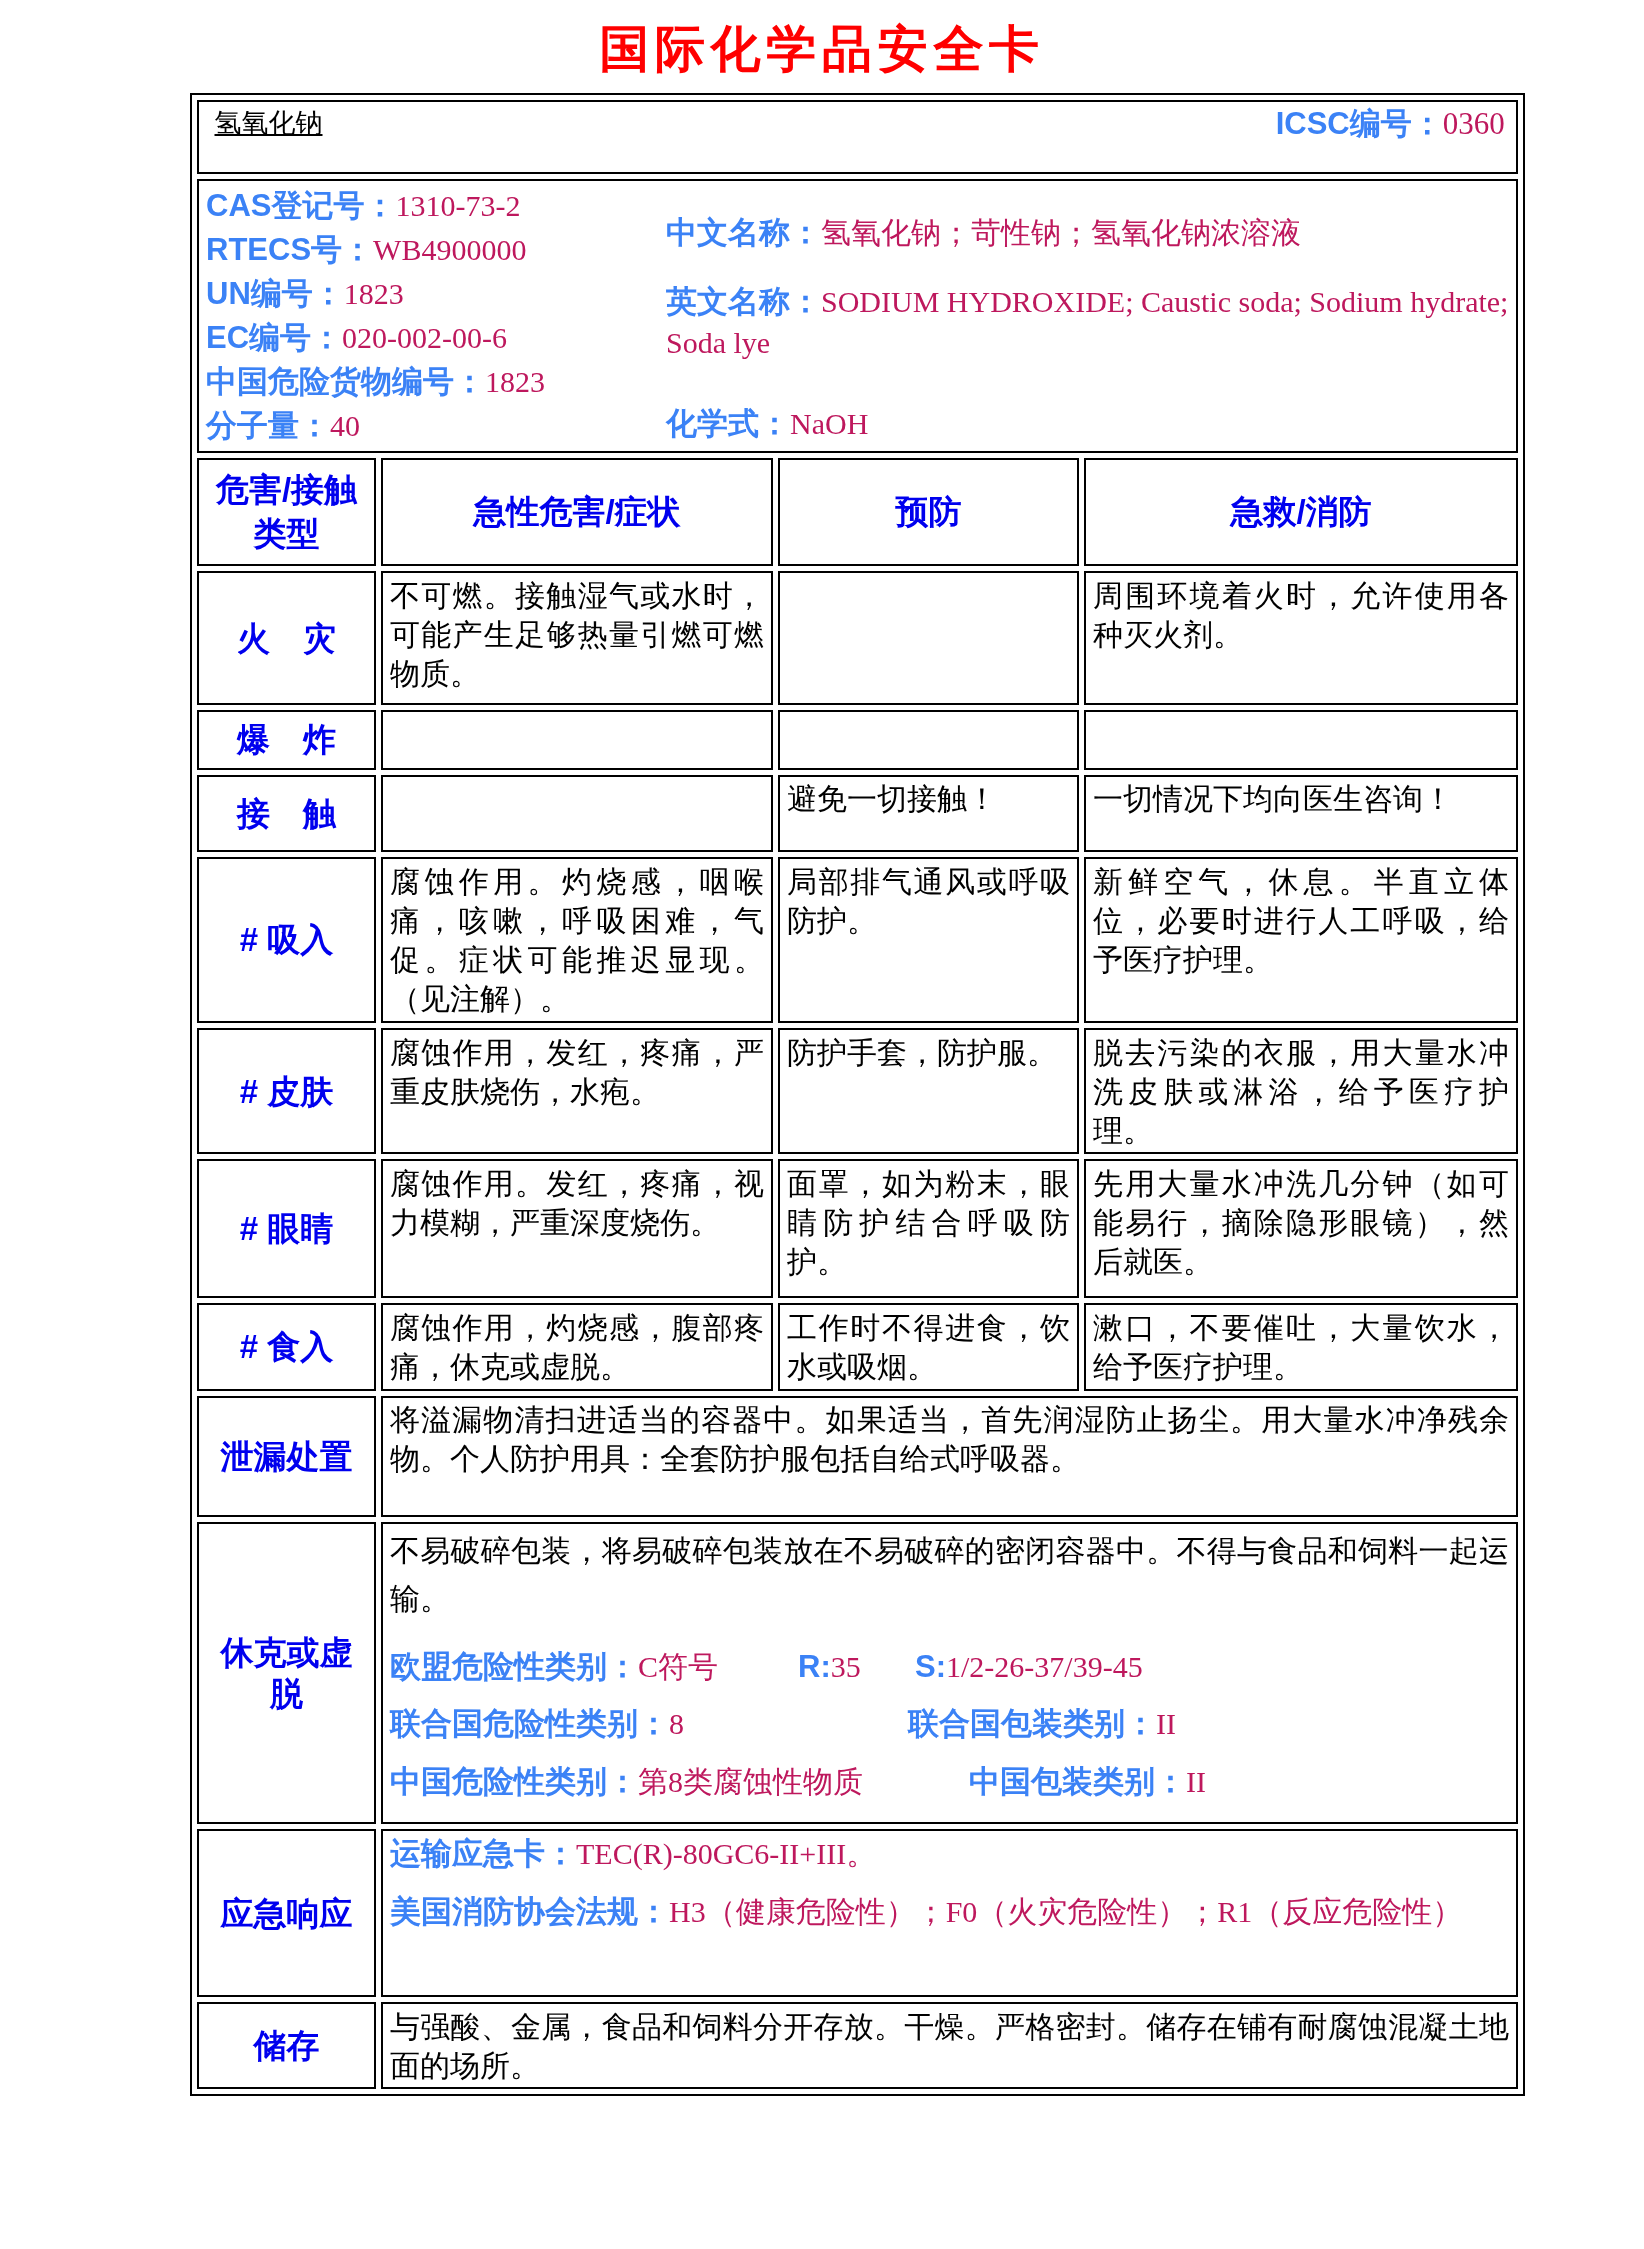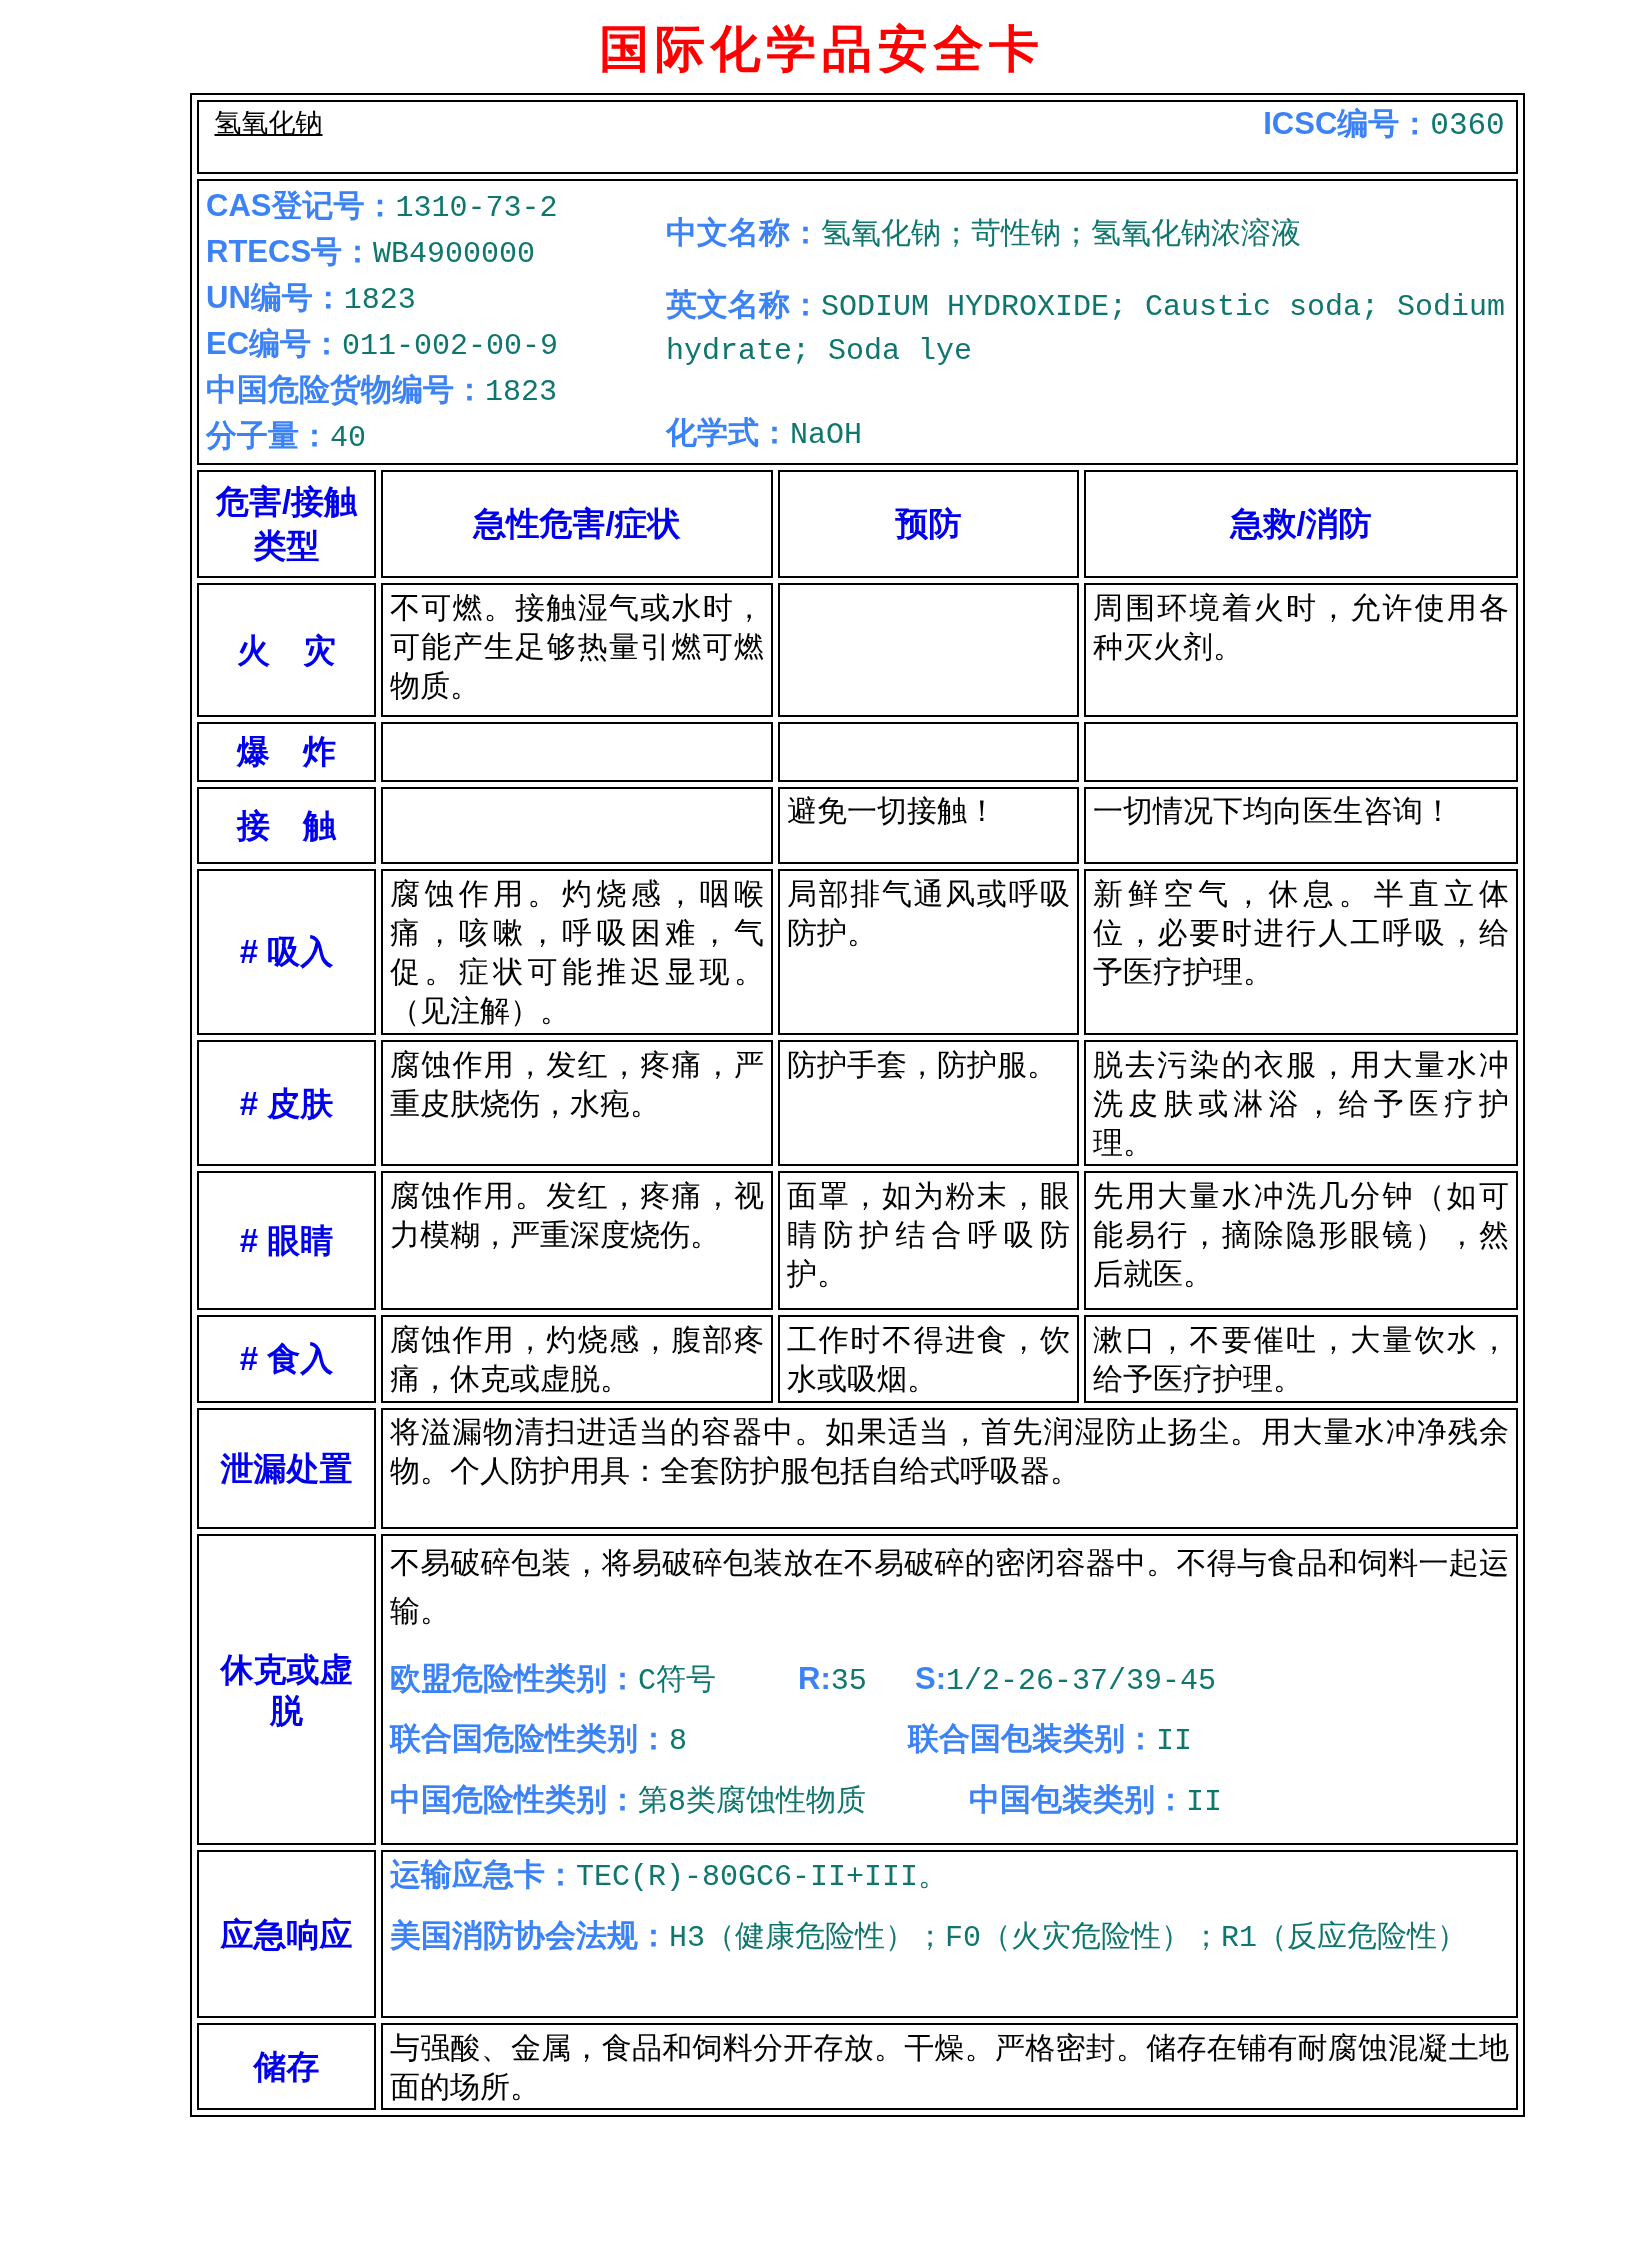--- a/index.html
+++ b/index.html
@@ -21,21 +21,21 @@
   td{
     border:2.1px solid #000;vertical-align:top;
     padding:2.8px 7px;font-size:30px;line-height:39px;
     overflow:hidden;
   }
   .lbl{
     color:#3b82f6;font-weight:bold;
     font-family:"Liberation Sans","DejaVu Sans",sans-serif;
     font-size:31px;
   }
-  .val{color:#0f766e;font-family:Liberation Mono, monospace;}
+  .val{color:#be185d;}
   td.rowlabel{
     color:#0000ee;font-weight:bold;text-align:center;vertical-align:middle;
     font-family:"Liberation Sans","DejaVu Sans",sans-serif;
     font-size:33px;line-height:41px;white-space:pre-line;
   }
   td.hdr{
     color:#0000ee;font-weight:bold;text-align:center;vertical-align:middle;
     font-family:"Liberation Sans","DejaVu Sans",sans-serif;
     font-size:33px;line-height:44px;white-space:pre-line;
   }
@@ -94,21 +94,21 @@
           <div class="id-line">
             <span class="lbl">CAS登记号：</span><span class="val">1310-73-2</span>
           </div>
           <div class="id-line">
             <span class="lbl">RTECS号：</span><span class="val">WB4900000</span>
           </div>
           <div class="id-line">
             <span class="lbl">UN编号：</span><span class="val">1823</span>
           </div>
           <div class="id-line">
-            <span class="lbl">EC编号：</span><span class="val">011-002-00-9</span>
+            <span class="lbl">EC编号：</span><span class="val">020-002-00-6</span>
           </div>
           <div class="id-line">
             <span class="lbl">中国危险货物编号：</span><span class="val">1823</span>
           </div>
           <div class="id-line">
             <span class="lbl">分子量：</span><span class="val">40</span>
           </div>
         </div>
         <div class="ids-right">
           <div class="id-line">

